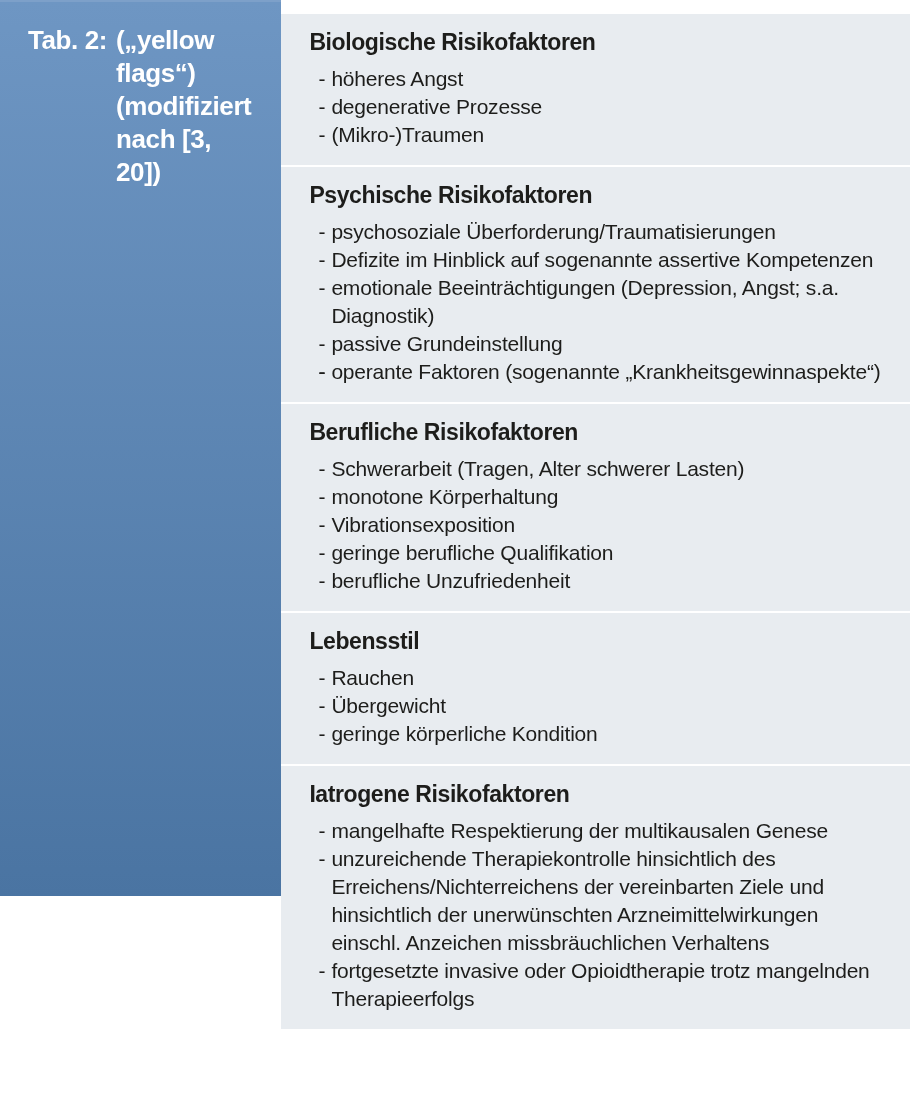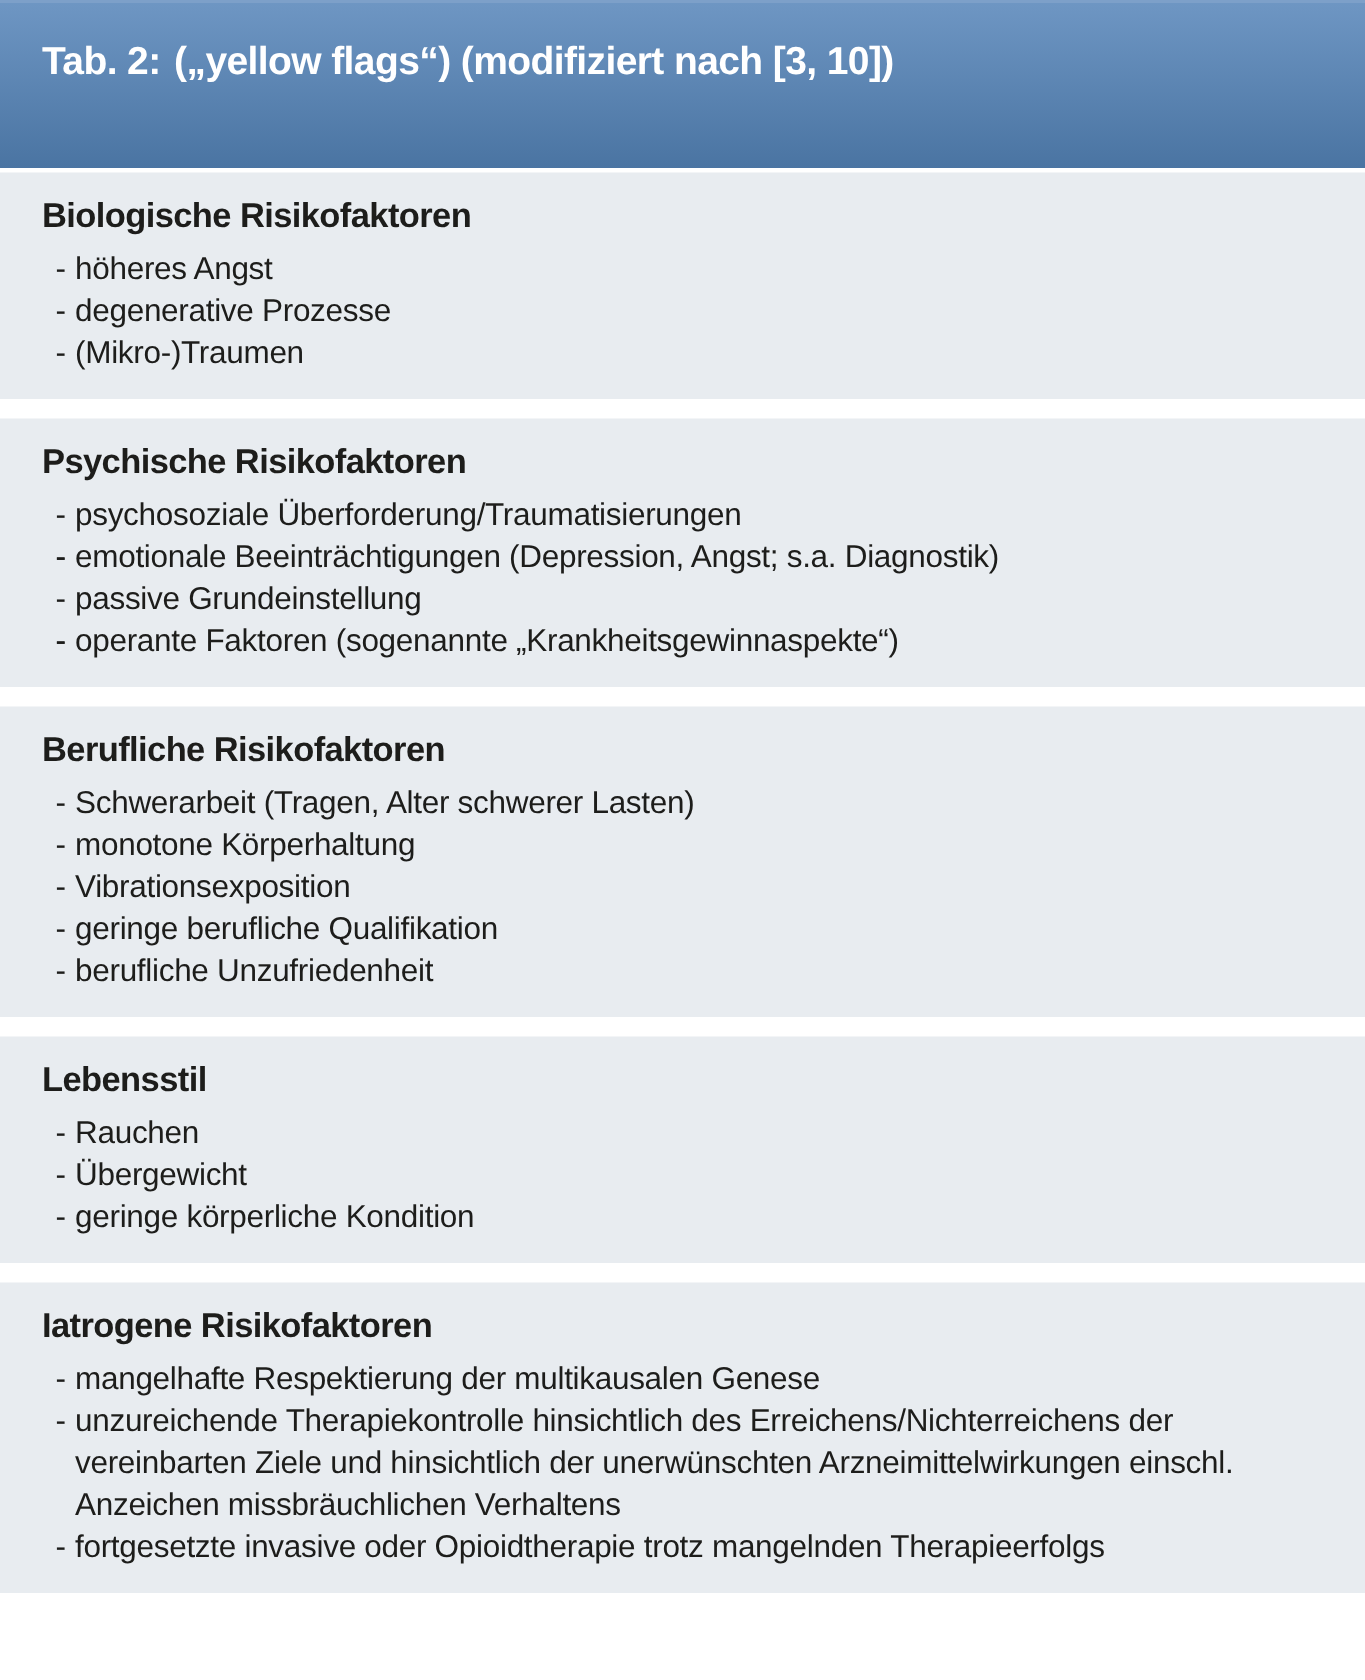--- a/index.html
+++ b/index.html
@@ -16,21 +16,21 @@
   html,body{margin:0;padding:0;}
   body{
     width:910px;height:1120px;
     background:var(--page-bg);
     font-family:"Liberation Sans","DejaVu Sans",sans-serif;
     color:var(--body-text);
     overflow:hidden;
   }
   .page{
     width:910px;height:896px;
-    display:flex;flex-direction:column;
+    display:flex;flex-direction:row;
   }
   
   .table-header{
     flex:0 0 112px;
     background:linear-gradient(to bottom,var(--header-grad-top) 0%,var(--header-grad-bottom) 100%);
     border-top:2px solid var(--header-edge);
     color:var(--header-text);
     display:flex;
     align-items:flex-start;
     padding:22px 30px 0 28px;
@@ -38,22 +38,22 @@
     font-size:26px;
     line-height:33px;
     letter-spacing:-0.4px;
   }
   .caption-label{white-space:nowrap;margin-right:9px;}
   .caption-text{display:flex;flex-direction:column;}
   
   .table-body{
     flex:1 1 auto;
     display:flex;flex-direction:column;
-    gap:13px;
-    margin-top:3px;
+    gap:2px;
+    margin-top:14px;
   }
   .risk-section{
     background:var(--section-bg);
     padding:13px 20px 16px 28px;
   }
   .risk-section:last-child{flex:1 1 auto;}
   .section-title{
     margin:0 0 8px 0;
     font-size:23px;
     line-height:30px;
@@ -77,21 +77,21 @@
   }
 </style>
 </head>
 <body>
 
 <div class="page">
 
   <header class="table-header">
     <span class="caption-label">Tab. 2:</span>
     <span class="caption-text">
-      <span>(„yellow flags“) (modifiziert nach [3, 10])</span>
+      <span>(„yellow flags“) (modifiziert nach [3, 20])</span>
     </span>
   </header>
 
   <main class="table-body">
   <section class="risk-section">
     <h2 class="section-title">Biologische Risikofaktoren</h2>
     <ul class="item-list">
   <li>
     <span class="dash">-</span>
     <span class="item-text">höheres Angst</span>
@@ -112,20 +112,21 @@
   <section class="risk-section">
     <h2 class="section-title">Psychische Risikofaktoren</h2>
     <ul class="item-list">
   <li>
     <span class="dash">-</span>
     <span class="item-text">psychosoziale Überforderung/Traumatisierungen</span>
   </li>
 
   <li>
     <span class="dash">-</span>
+    <span class="item-text">Defizite im Hinblick auf sogenannte assertive Kompetenzen</span>
   </li>
 
   <li>
     <span class="dash">-</span>
     <span class="item-text">emotionale Beeinträchtigungen (Depression, Angst; s.a. Diagnostik)</span>
   </li>
 
   <li>
     <span class="dash">-</span>
     <span class="item-text">passive Grundeinstellung</span>

